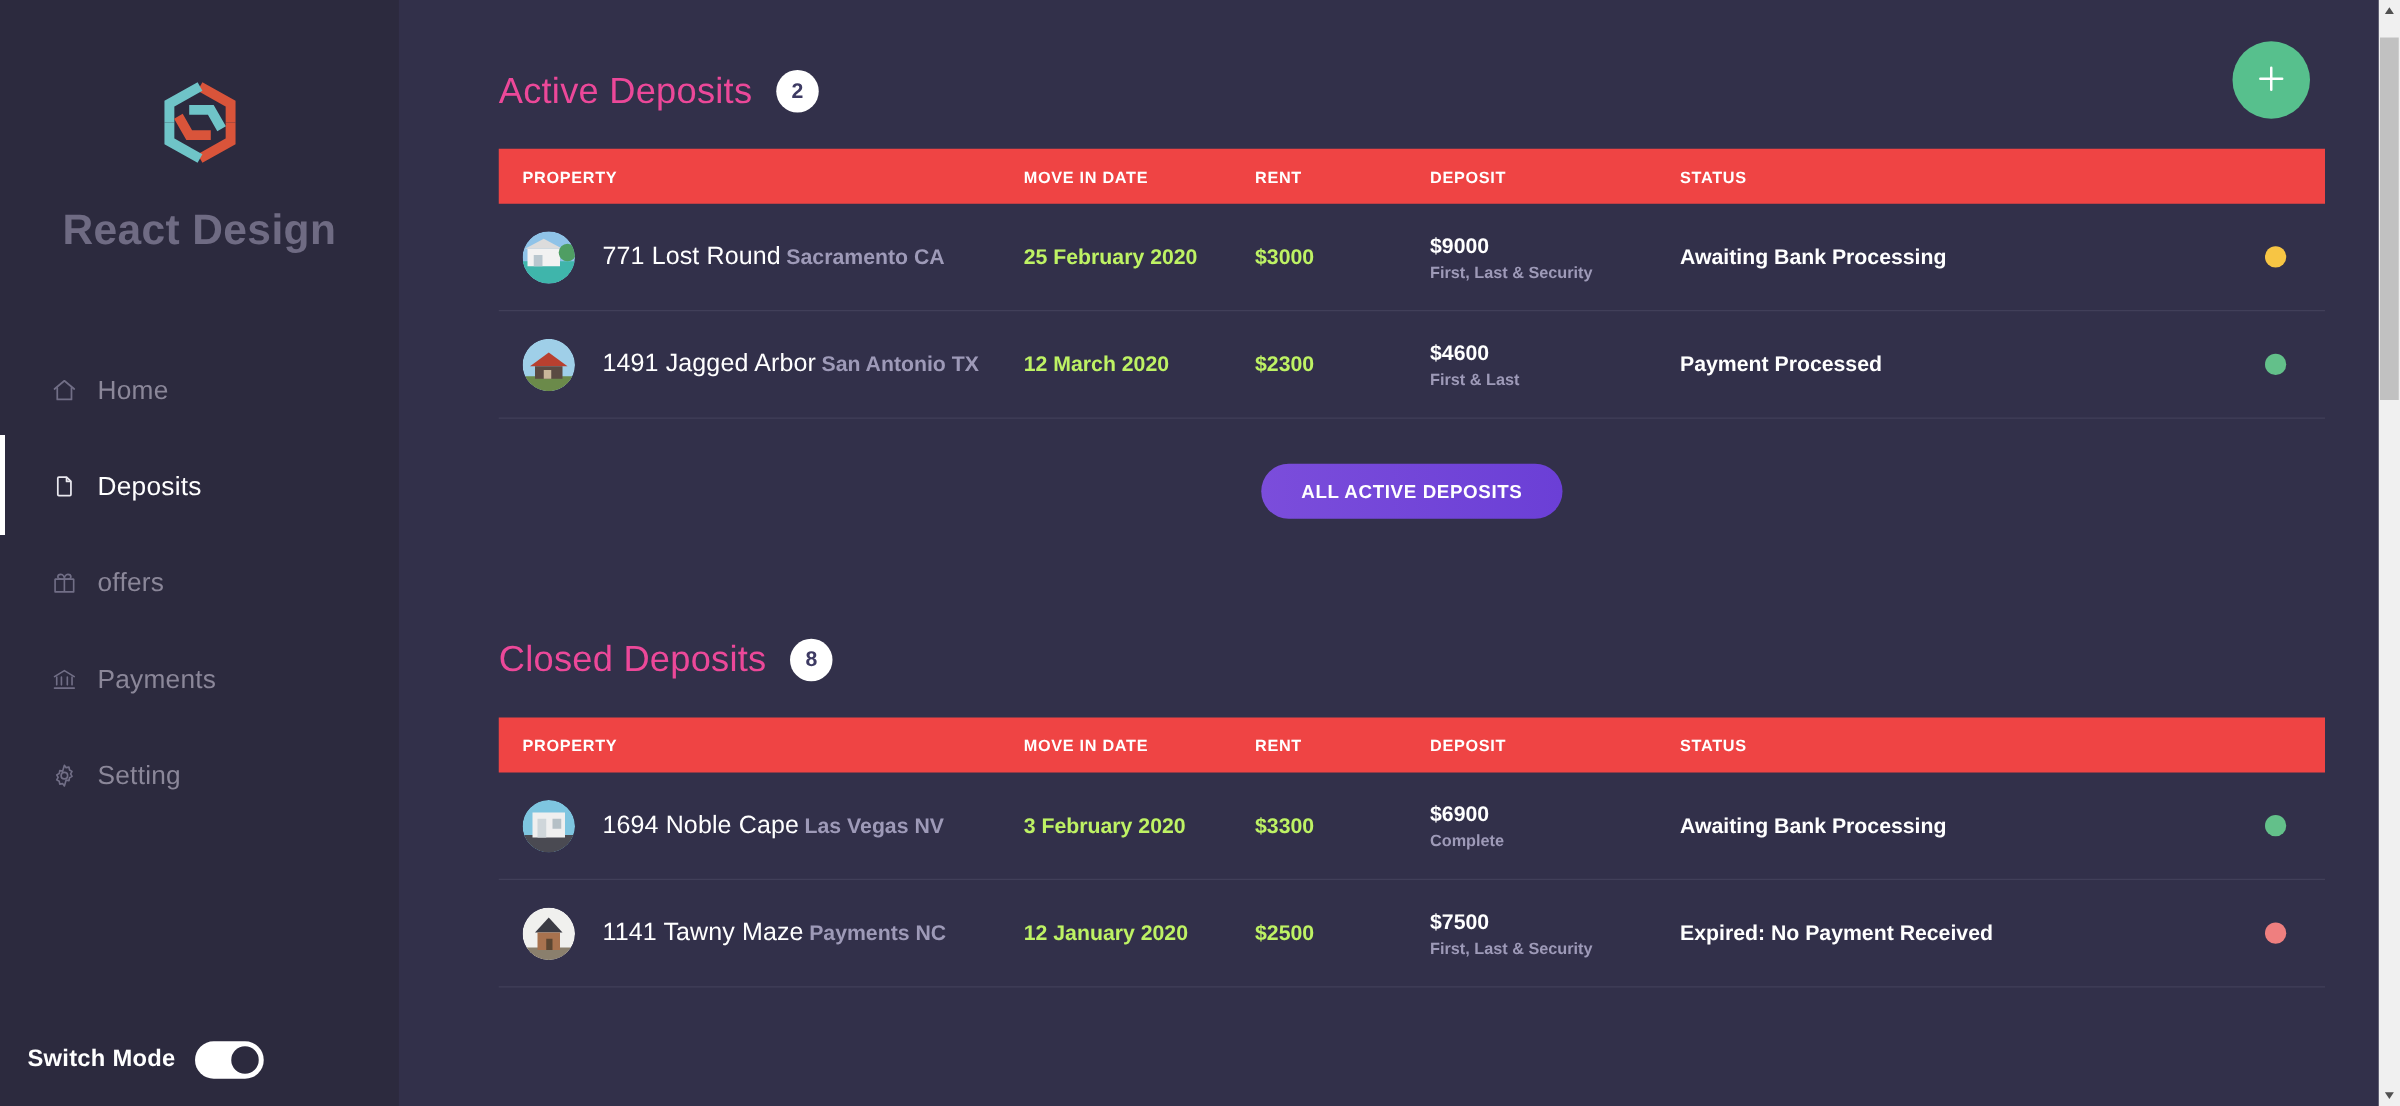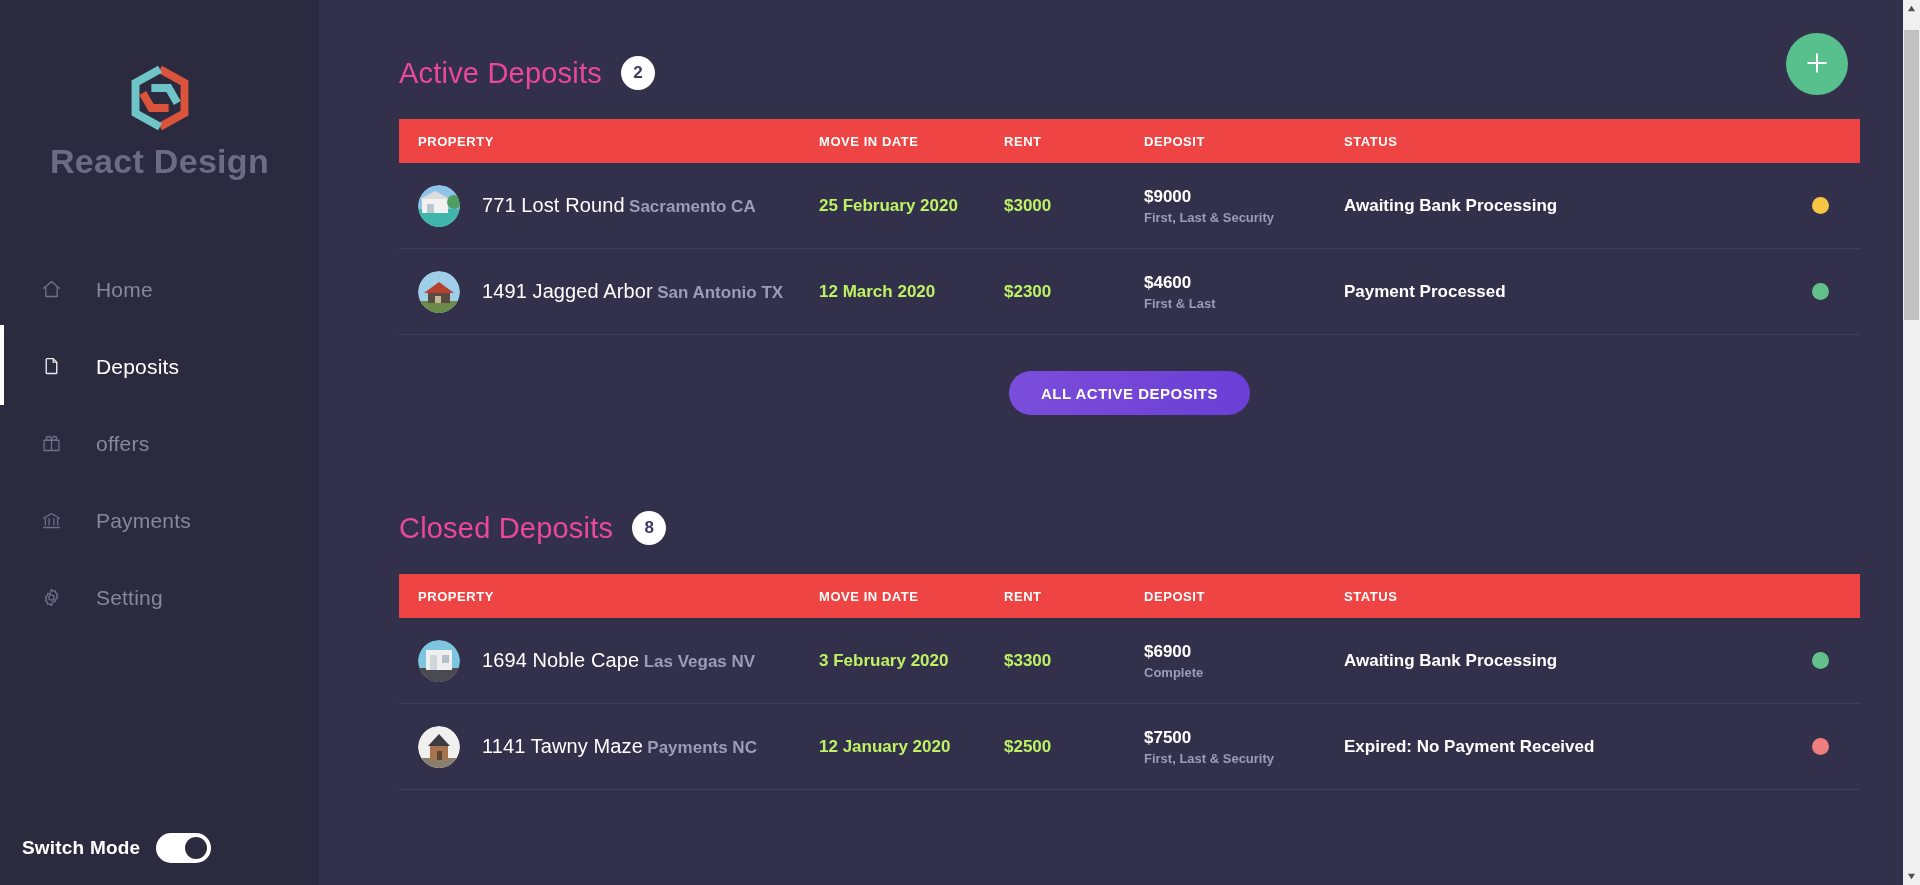--- a/index.html
+++ b/index.html
@@ -18,20 +18,21 @@
     background:#2c2a3e;
     position:relative;
     display:flex;
     flex-direction:column;
   }
   .logo-wrap {
     padding-top:62px;
     display:flex;
     flex-direction:column;
     align-items:center;
+    gap:23px;
   }
   .logo-mark { width:72px; height:72px; }
   .logo-text {
     margin-top:8px;
     font-size:34px;
     font-weight:700;
     color:#6f6b83;
     letter-spacing:0.3px;
   }
 
@@ -44,21 +45,21 @@
     position:relative;
     cursor:pointer;
   }
   .nav-item .nav-icon {
     width:26px; height:26px;
     display:flex; align-items:center; justify-content:center;
     color:#716e86;
   }
   .nav-item .nav-icon svg { width:21px; height:21px; display:block; }
   .nav-label {
-    margin-left:32px;
+    margin-left:14px;
     font-size:21px;
     color:#8b8799;
     letter-spacing:0.2px;
   }
   .nav-item.active .nav-label { color:#ffffff; }
   .nav-item.active .nav-icon { color:#e9e8ef; }
   .nav-item.active::before {
     content:"";
     position:absolute;
     left:0; top:-3px;

